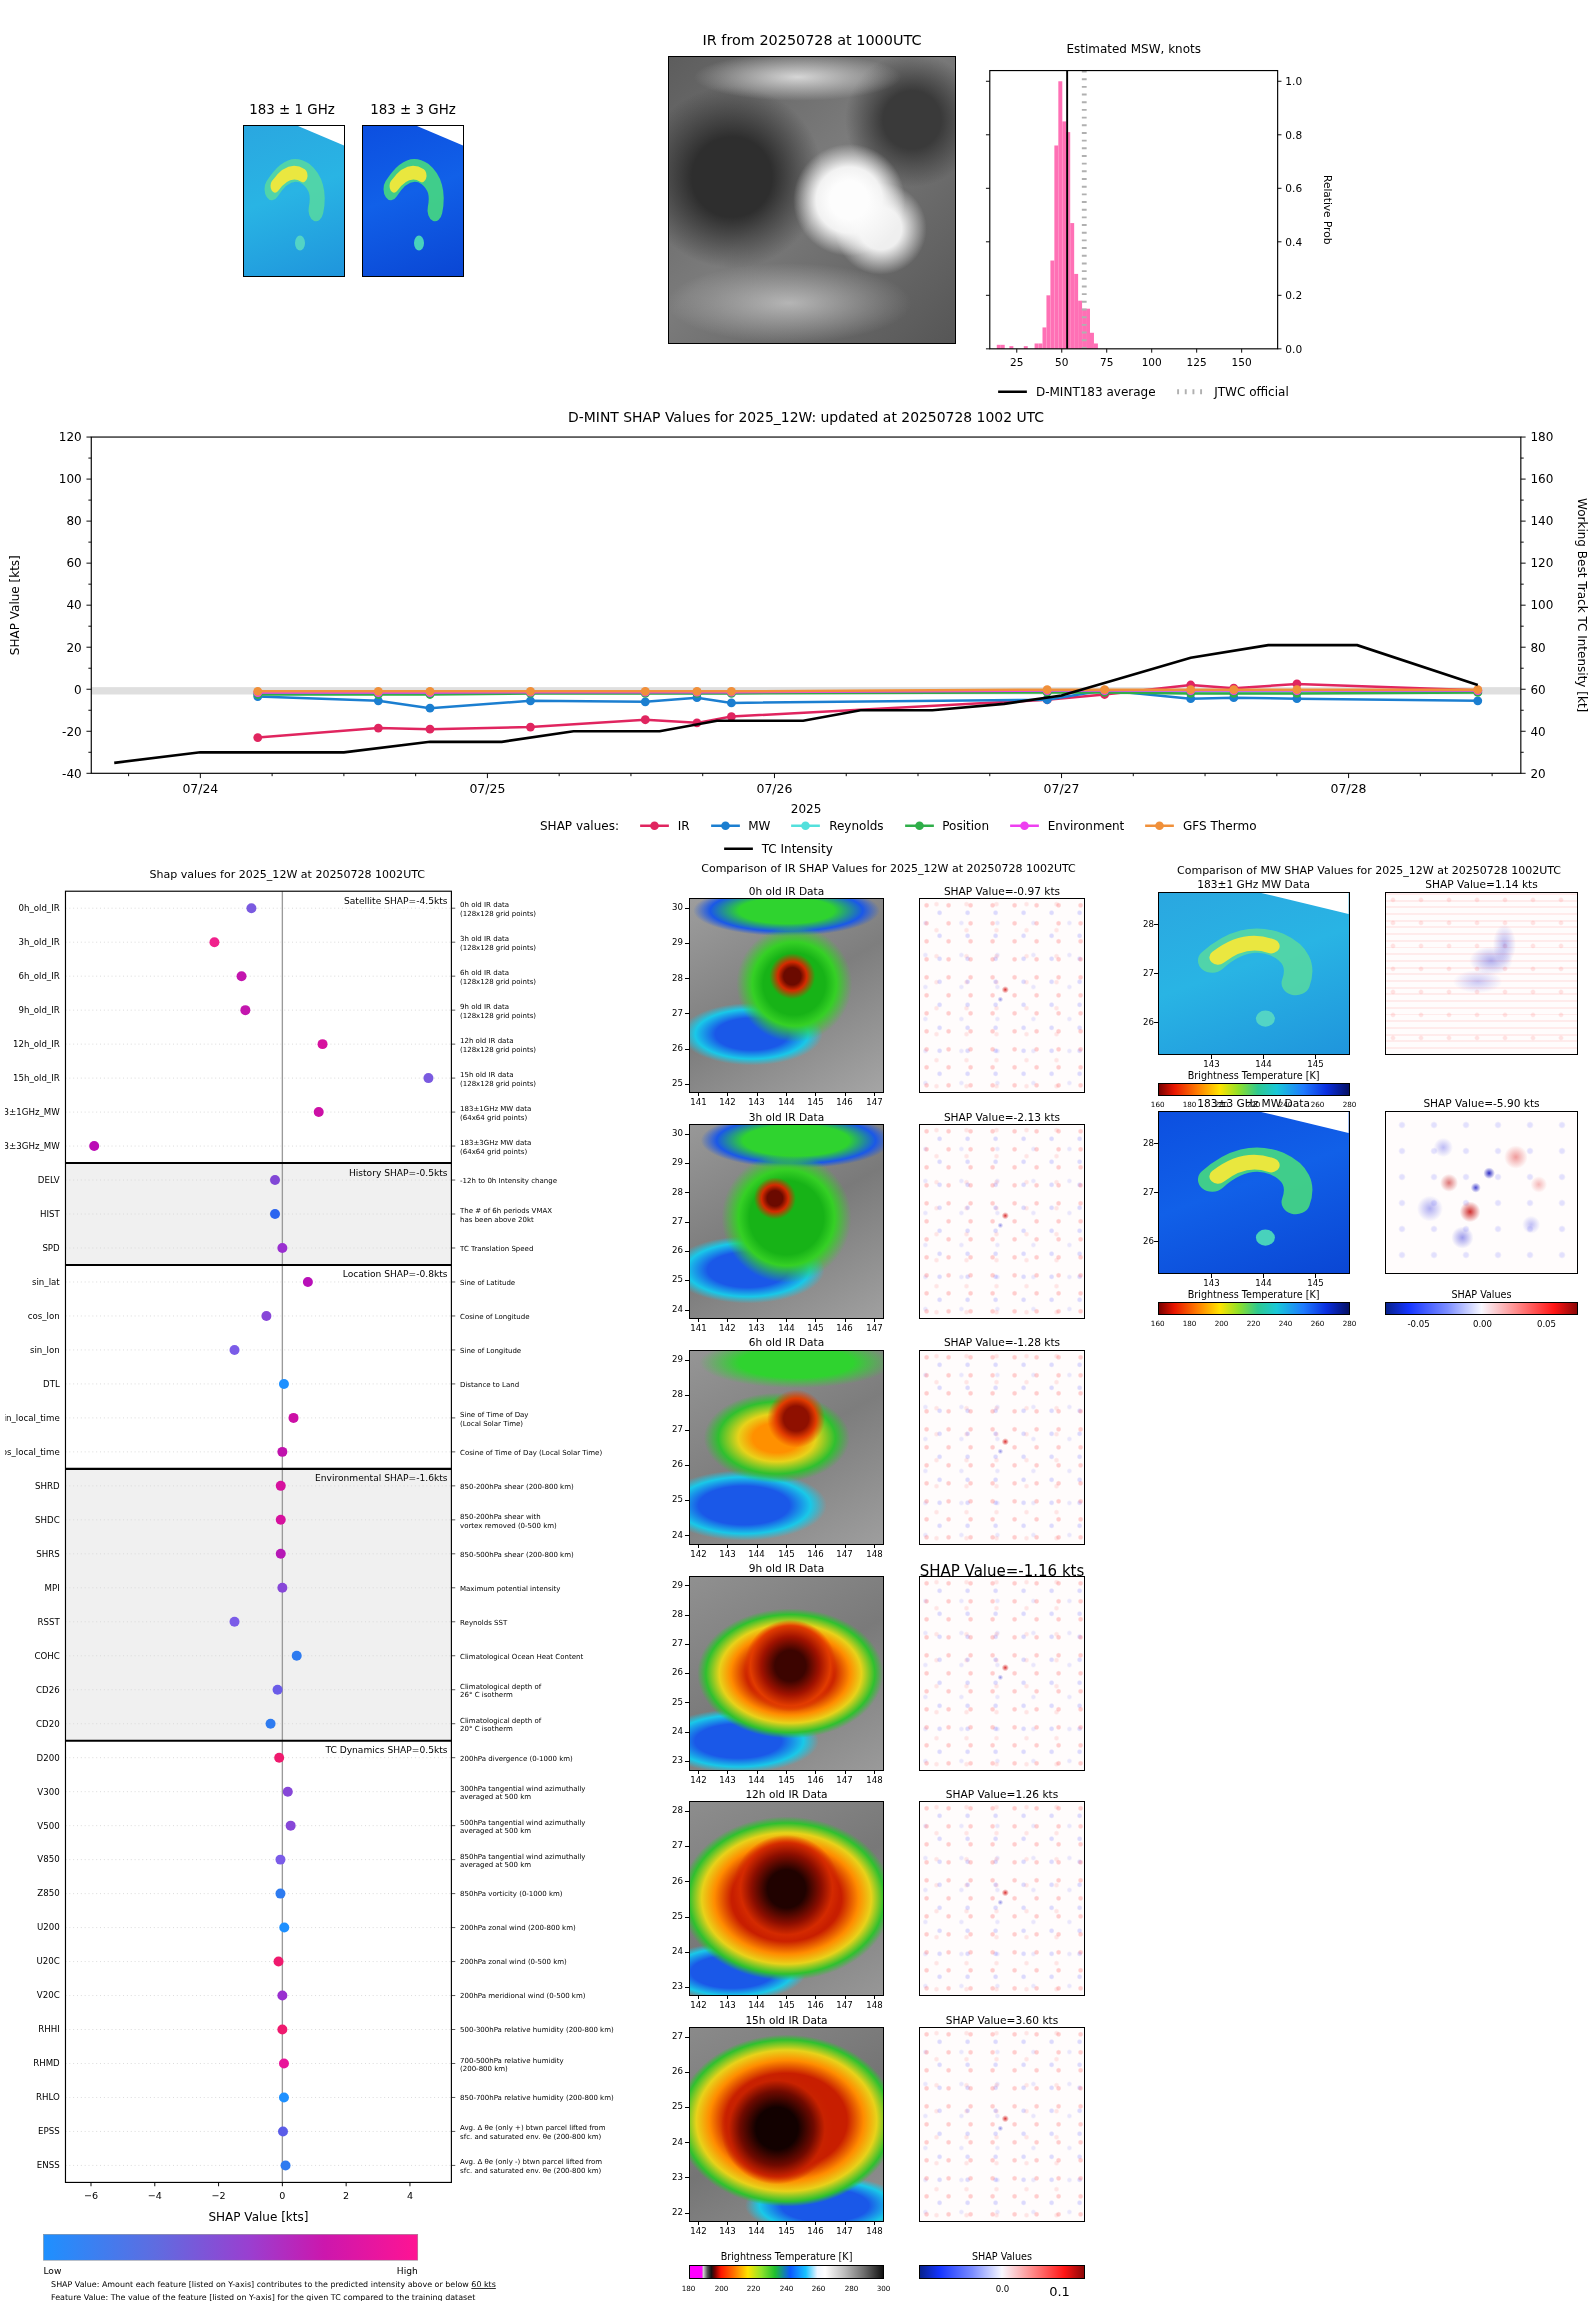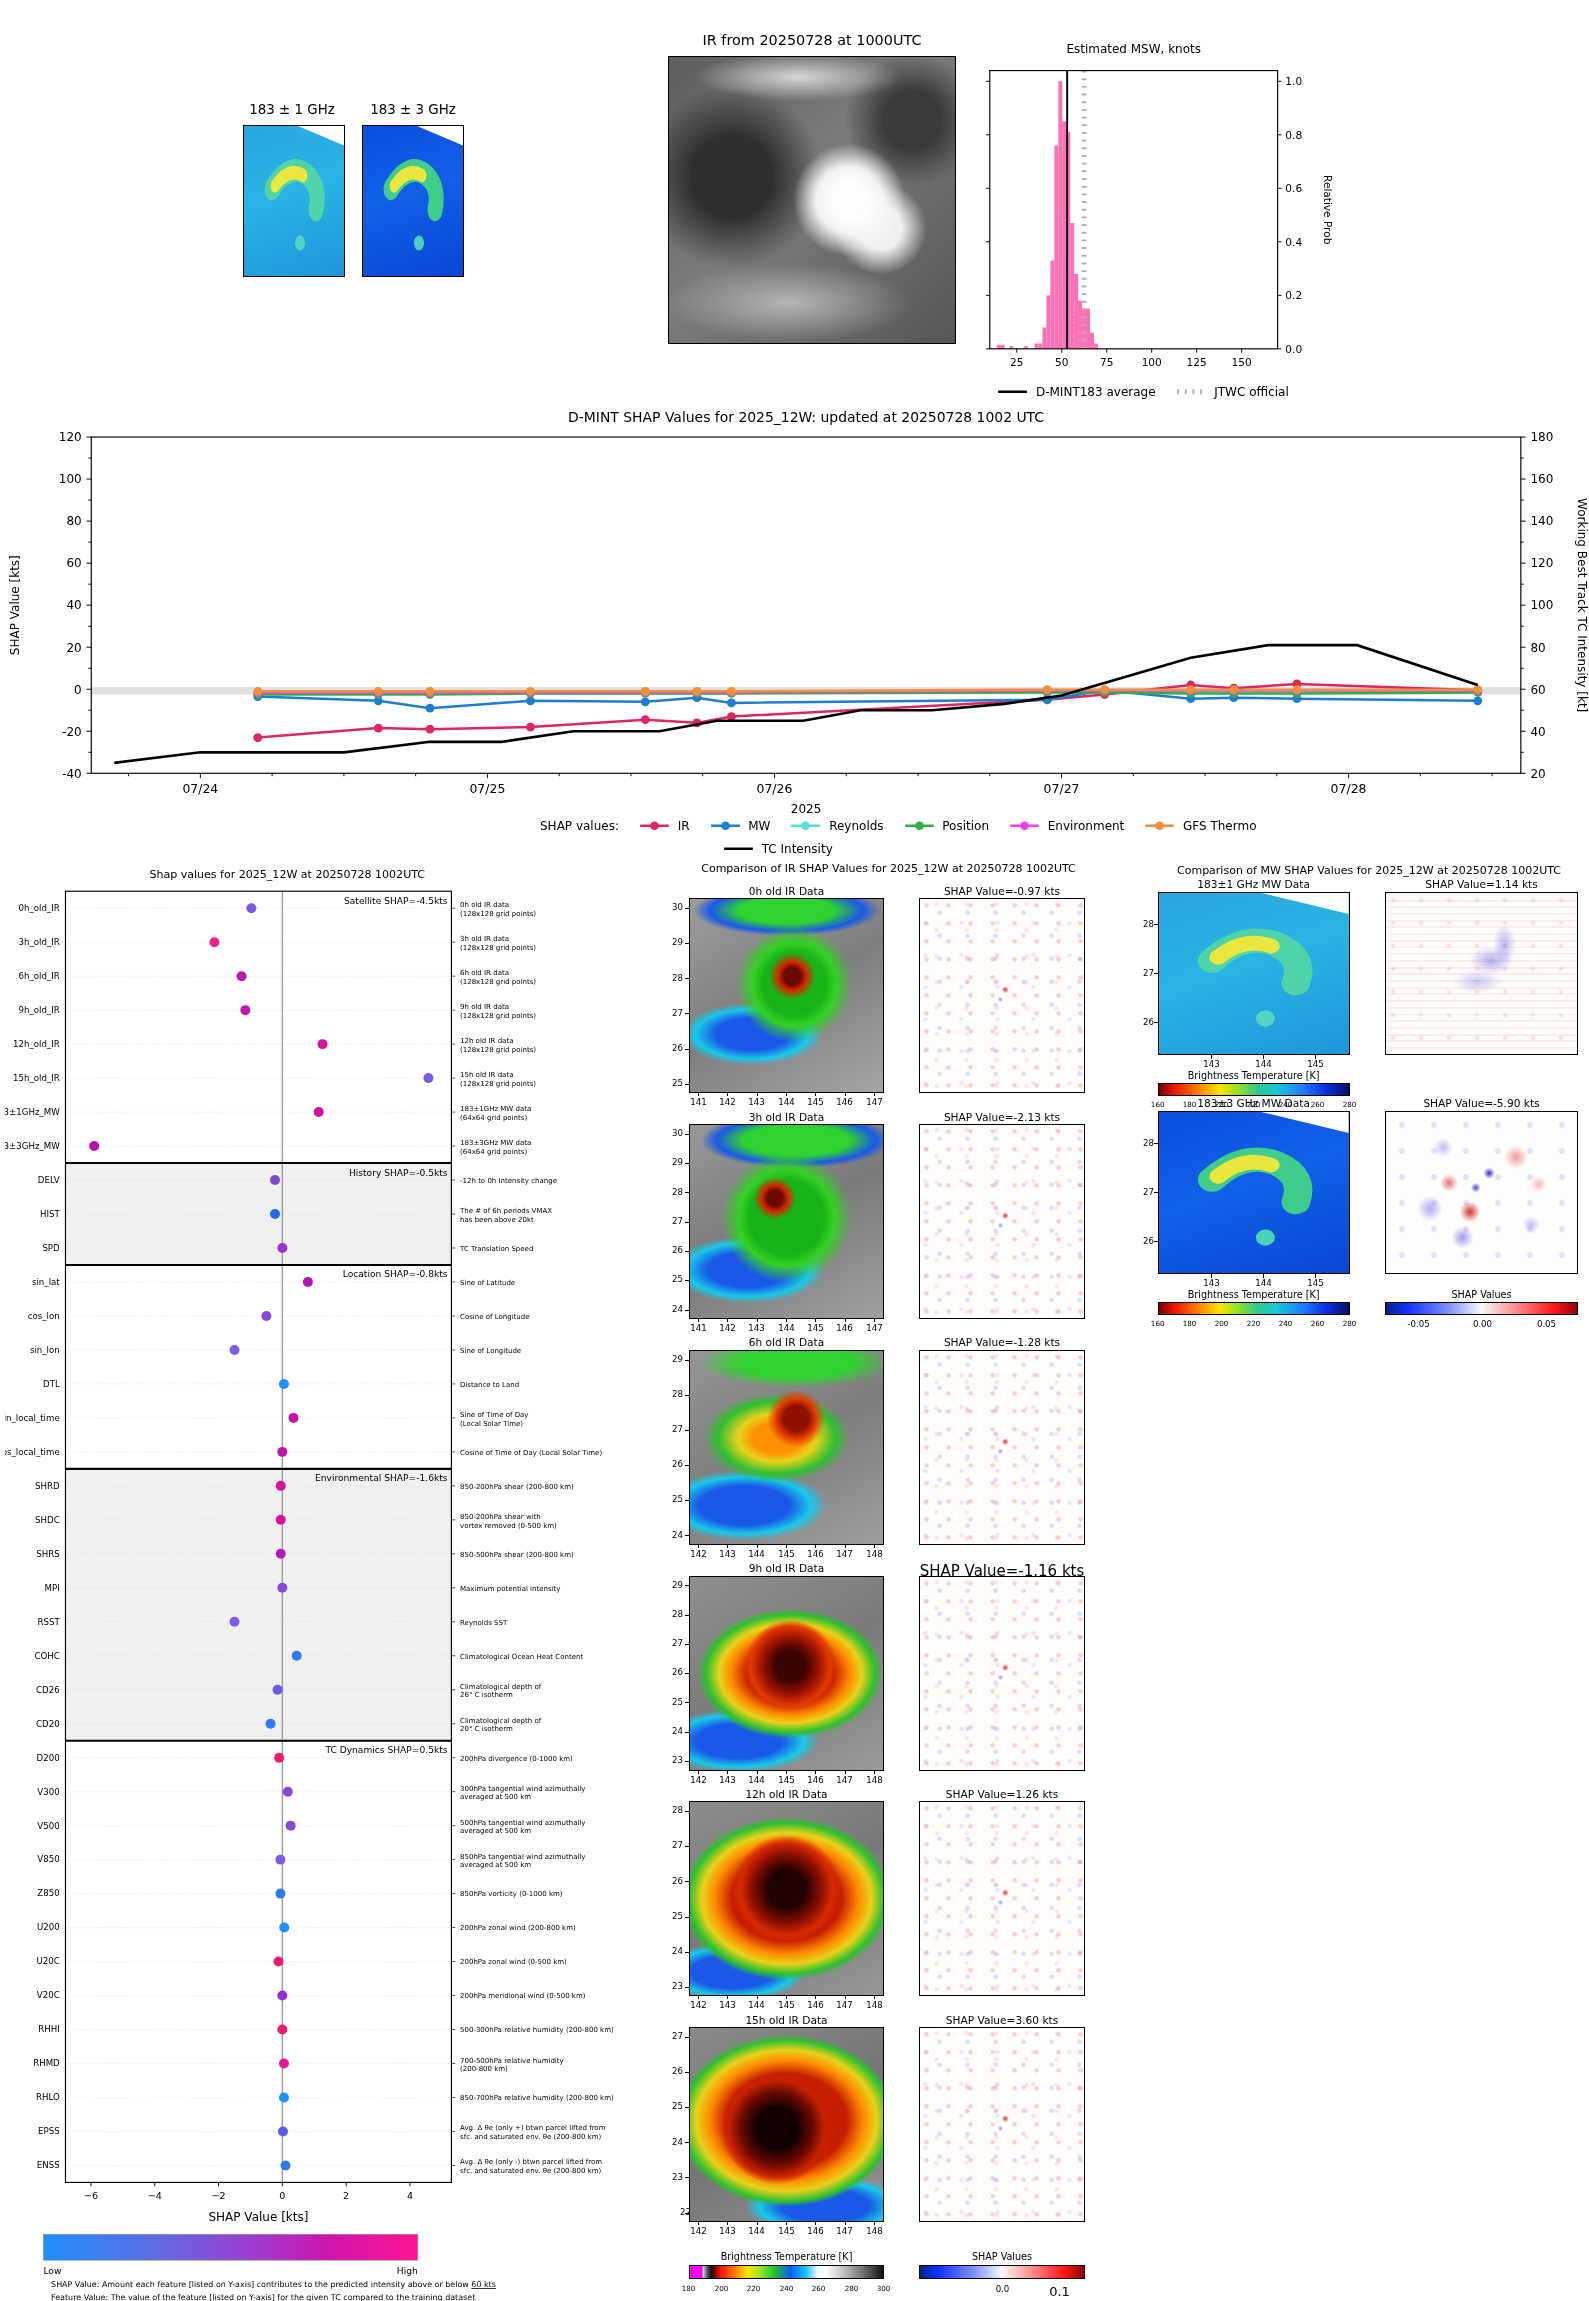--- a/index.html
+++ b/index.html
@@ -819,21 +819,21 @@
       <div class="coltext" style="left:29px;top:1172px;width:25px;text-align:right;font-size:8.6px;">27</div>
       <div style="position:absolute;left:56px;top:1178px;width:3.8px;height:1px;background:#000;"></div>
       <div class="coltext" style="left:29px;top:1207px;width:25px;text-align:right;font-size:8.6px;">26</div>
       <div style="position:absolute;left:56px;top:1213px;width:3.8px;height:1px;background:#000;"></div>
       <div class="coltext" style="left:29px;top:1242px;width:25px;text-align:right;font-size:8.6px;">25</div>
       <div style="position:absolute;left:56px;top:1248px;width:3.8px;height:1px;background:#000;"></div>
       <div class="coltext" style="left:29px;top:1278px;width:25px;text-align:right;font-size:8.6px;">24</div>
       <div style="position:absolute;left:56px;top:1283px;width:3.8px;height:1px;background:#000;"></div>
       <div class="coltext" style="left:29px;top:1313px;width:25px;text-align:right;font-size:8.6px;">23</div>
       <div style="position:absolute;left:56px;top:1318px;width:3.8px;height:1px;background:#000;"></div>
-      <div class="coltext" style="left:37px;top:1348px;width:25px;text-align:right;font-size:8.6px;">22</div>
+      <div class="coltext" style="left:29px;top:1348px;width:25px;text-align:right;font-size:8.6px;">22</div>
       <div style="position:absolute;left:56px;top:1354px;width:3.8px;height:1px;background:#000;"></div>
       <div class="coltext" style="left:56px;top:1367px;width:27px;font-size:8.6px;">142</div>
       <div style="position:absolute;left:69px;top:1362px;width:1px;height:3.8px;background:#000;"></div>
       <div class="coltext" style="left:85px;top:1367px;width:27px;font-size:8.6px;">143</div>
       <div style="position:absolute;left:98px;top:1362px;width:1px;height:3.8px;background:#000;"></div>
       <div class="coltext" style="left:114px;top:1367px;width:27px;font-size:8.6px;">144</div>
       <div style="position:absolute;left:128px;top:1362px;width:1px;height:3.8px;background:#000;"></div>
       <div class="coltext" style="left:144px;top:1367px;width:27px;font-size:8.6px;">145</div>
       <div style="position:absolute;left:157px;top:1362px;width:1px;height:3.8px;background:#000;"></div>
       <div class="coltext" style="left:173px;top:1367px;width:27px;font-size:8.6px;">146</div>

